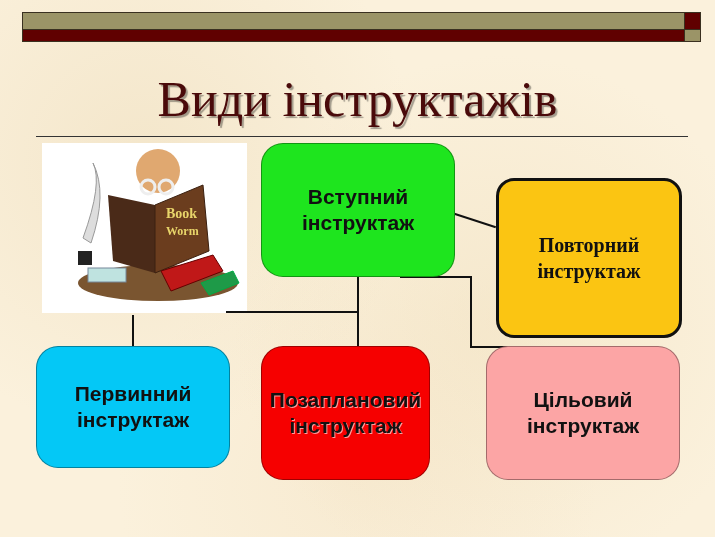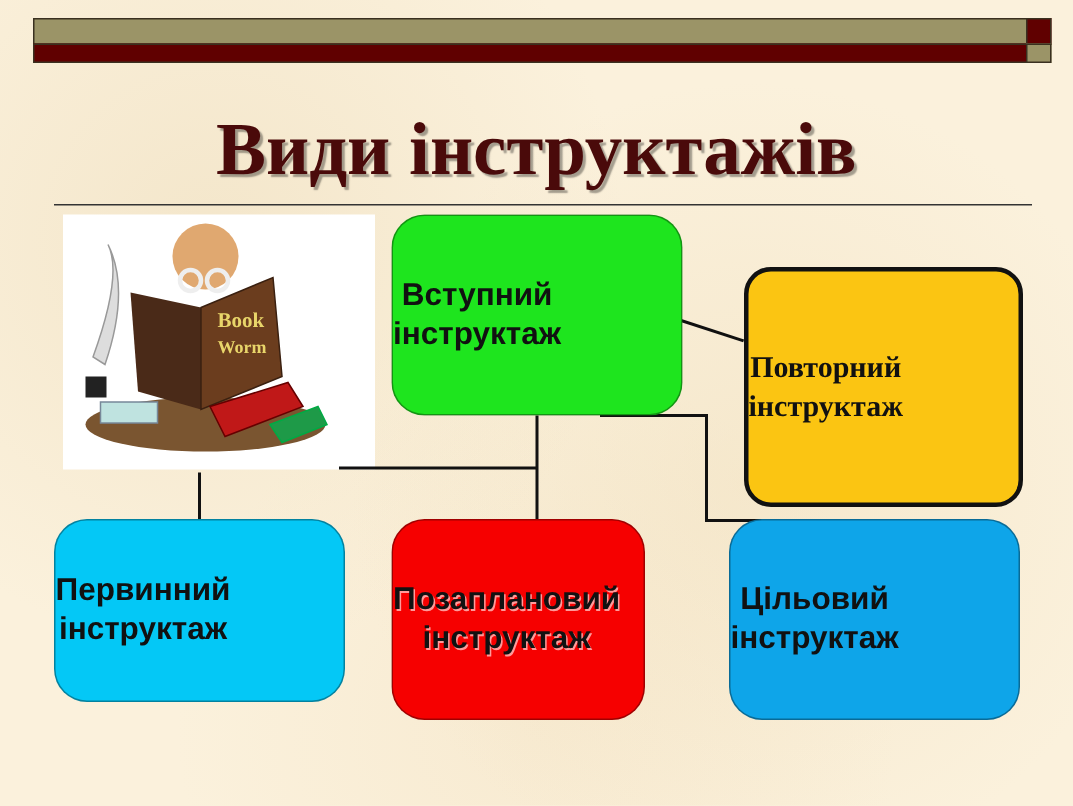--- a/index.html
+++ b/index.html
@@ -8,34 +8,34 @@
     background:#fbf1dc;
     background-image:
       radial-gradient(circle at 20% 30%, rgba(230,210,170,0.35) 0, rgba(0,0,0,0) 40%),
       radial-gradient(circle at 70% 60%, rgba(235,215,175,0.35) 0, rgba(0,0,0,0) 45%),
       radial-gradient(circle at 50% 90%, rgba(240,220,185,0.3) 0, rgba(0,0,0,0) 40%);
     font-family:"Liberation Sans", sans-serif;
   }
   .bar { position:absolute; border:1px solid #3a3020; box-sizing:border-box; }
   .title {
     position:absolute; left:0; width:715px; top:70px; text-align:center;
-    font-family:"Liberation Serif", serif; font-weight:bold; font-size:50px;
+    font-family:"Liberation Serif", serif; font-weight:normal; font-size:50px;
     color:#4a0a0a; text-shadow:2px 2px 1px rgba(0,0,0,0.35);
     letter-spacing:0px;
   }
   .rule { position:absolute; left:36px; top:136px; width:652px; height:1px; background:#333; }
   .line { position:absolute; background:#111; }
   .box {
     position:absolute; border-radius:22px; box-sizing:border-box;
-    display:flex; align-items:center; text-align:center;
+    display:flex; align-items:center; justify-content:center; text-align:center;
     font-weight:bold; font-size:21px; line-height:26px;
     border:1px solid rgba(0,0,0,0.35);
   }
   .box span { white-space:pre-line; }
-  .illus { position:absolute; left:42px; top:143px; width:208px; height:170px; background:#fff; overflow:hidden; }
+  .illus { position:absolute; left:42px; top:143px; width:184px; height:170px; background:#fff; overflow:hidden;padding-left:21px; }
 </style>
 </head>
 <body>
 
 <div class="bar" style="left:22px;top:12px;width:663px;height:18px;background:#9b9467;"></div>
 <div class="bar" style="left:22px;top:29px;width:663px;height:13px;background:#600000;"></div>
 <div class="bar" style="left:684px;top:12px;width:17px;height:18px;background:#600000;"></div>
 <div class="bar" style="left:684px;top:29px;width:17px;height:13px;background:#9b9467;"></div>
 
 <div class="title">Види інструктажів</div>
@@ -80,16 +80,16 @@
 <div class="box" style="left:36px;top:346px;width:194px;height:122px;background:#04c8f6;color:#111;">
   <span>Первинний
 інструктаж</span>
 </div>
 
 <div class="box" style="left:261px;top:346px;width:169px;height:134px;background:#f60000;color:#111;text-shadow:1px 1px 0 #ff9a9a;">
   <span>Позаплановий
 інструктаж</span>
 </div>
 
-<div class="box" style="left:486px;top:346px;width:194px;height:134px;background:#0ea5e9;color:#111;">
+<div class="box" style="left:486px;top:346px;width:194px;height:134px;background:#fca5a5;color:#111;">
   <span>Цільовий
 інструктаж</span>
 </div>
 
 </body></html>

